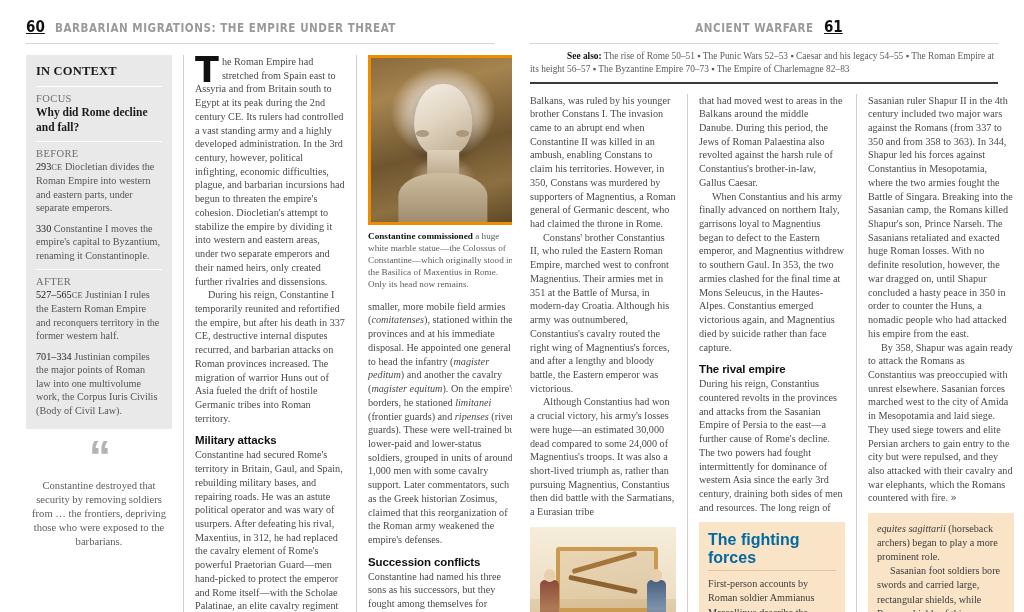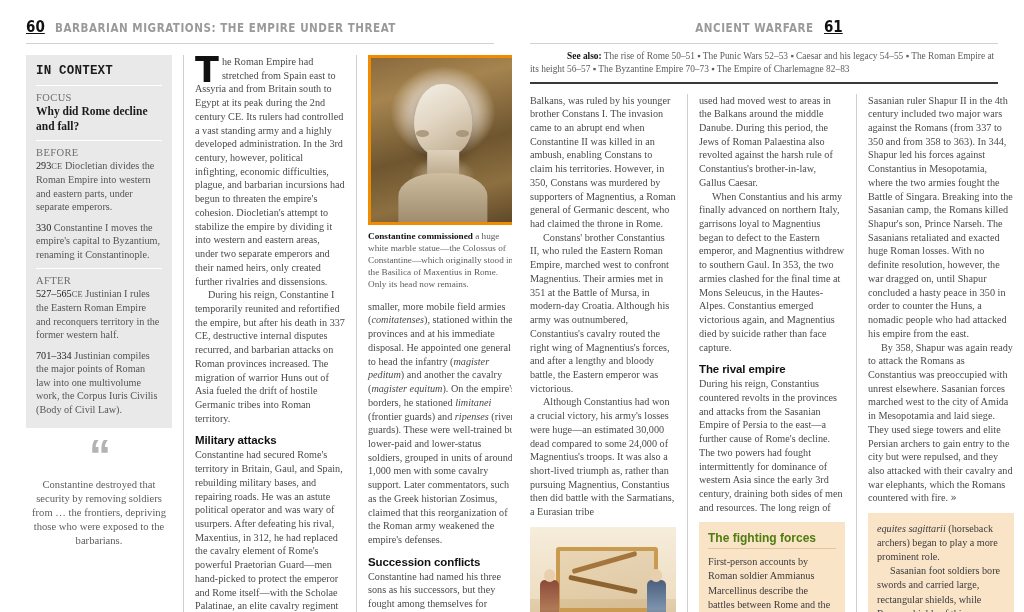--- a/index.html
+++ b/index.html
@@ -32,21 +32,21 @@
 
   
   .lcols{display:flex;gap:11px;margin-top:11px;}
   .col-side{width:146px;flex:none;}
   .col-body{width:150px;flex:none;}
   .col-body2{width:150px;flex:none;}
 
   
   .context{background:#e9e9e9;padding:9px 10px 12px 10px;}
   .context h2{
-    font-family:Liberation Mono, monospace;font-weight:bold;
+    font-family:Liberation Serif, serif;font-weight:bold;
     font-size:12.5px;margin:0 0 7px 0;letter-spacing:0.2px;color:#1a1a1a;
   }
   .ctx-div{border-top:1px solid #ffffff;margin:7px 0 6px 0;}
   .ctx-label{
     font-size:10.5px;color:#6e6e6e;letter-spacing:0.4px;margin:0 0 1px 0;
   }
   .ctx-question{
     font-weight:bold;font-size:11.5px;line-height:1.28;color:#1a1a1a;margin:0;
   }
   .ctx-entry{font-size:10.2px;line-height:1.33;color:#555;margin:0 0 7px 0;}
@@ -152,21 +152,21 @@
   .scorp-img .fig2{right:7%;background:linear-gradient(180deg,#4a5f7e 0%,#7d93ad 58%,#5e5a42 100%);}
   .scorp-img .fig1:after,.scorp-img .fig2:after{
     content:"";position:absolute;left:50%;top:-22%;width:62%;height:26%;
     transform:translateX(-50%);border-radius:50%;background:#e8cfae;
   }
 
   
   .ff-box{background:#fae4c8;padding:9px 9px 10px 9px;margin-top:8px;}
   .ff-title{
     font-family:"Liberation Sans",sans-serif;font-weight:bold;
-    font-size:12px;color:#4d7c0f;margin:0 0 3px 0;
+    font-size:16px;color:#0369a1;margin:0 0 3px 0;
   }
   .ff-rule{border-top:1px solid #e3c49c;margin:0 0 6px 0;}
   .ff-text{font-size:10.2px;line-height:1.38;color:#3b3b3b;margin:0;}
   .ff-text .ital{font-style:italic;}
   .arrow{font-family:"DejaVu Sans",sans-serif;}
 </style>
 </head>
 <body>
 
 <div class="spread">
@@ -279,21 +279,21 @@
             <div class="arm"></div>
             <div class="arm2"></div>
             <div class="fig1"></div>
             <div class="fig2"></div>
           </div>
 
         </div>
       </div>
 
       <div class="rcol ruled">
-        <p class="bodytext">used had moved west to areas in the Balkans around the middle Danube. During this period, the Jews of Roman Palaestina also revolted against the harsh rule of Constantius's brother-in-law, Gallus Caesar.</p>
+        <p class="bodytext">that had moved west to areas in the Balkans around the middle Danube. During this period, the Jews of Roman Palaestina also revolted against the harsh rule of Constantius's brother-in-law, Gallus Caesar.</p>
         <p class="bodytext">When Constantius and his army finally advanced on northern Italy, garrisons loyal to Magnentius began to defect to the Eastern emperor, and Magnentius withdrew to southern Gaul. In 353, the two armies clashed for the final time at Mons Seleucus, in the Hautes-Alpes. Constantius emerged victorious again, and Magnentius died by suicide rather than face capture.</p>
         <h3 class="sub">The rival empire</h3>
         <p class="bodytext">During his reign, Constantius countered revolts in the provinces and attacks from the Sasanian Empire of Persia to the east—a further cause of Rome's decline. The two powers had fought intermittently for dominance of western Asia since the early 3rd century, draining both sides of men and resources. The long reign of</p>
 
         <div class="ff-box">
           <p class="ff-title">The fighting forces</p>
           <div class="ff-rule"></div>
           <p class="ff-text">
             <span>First-person accounts by Roman soldier Ammianus Marcellinus describe the battles between Rome and the Sasanian Empire in the 4th century CE in vivid detail. At Amida, both sides employed </span>
           </p>

